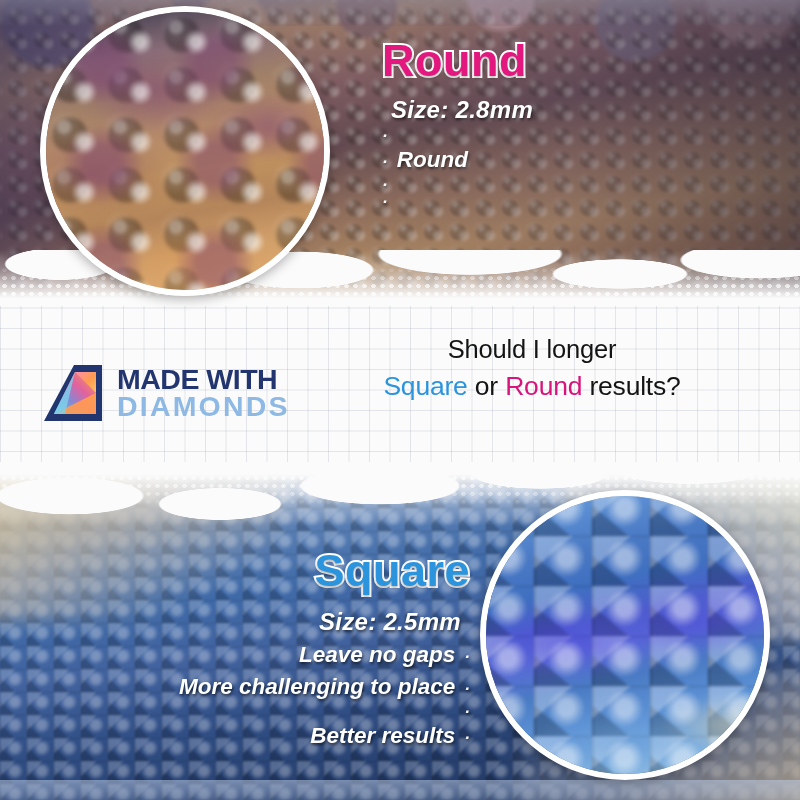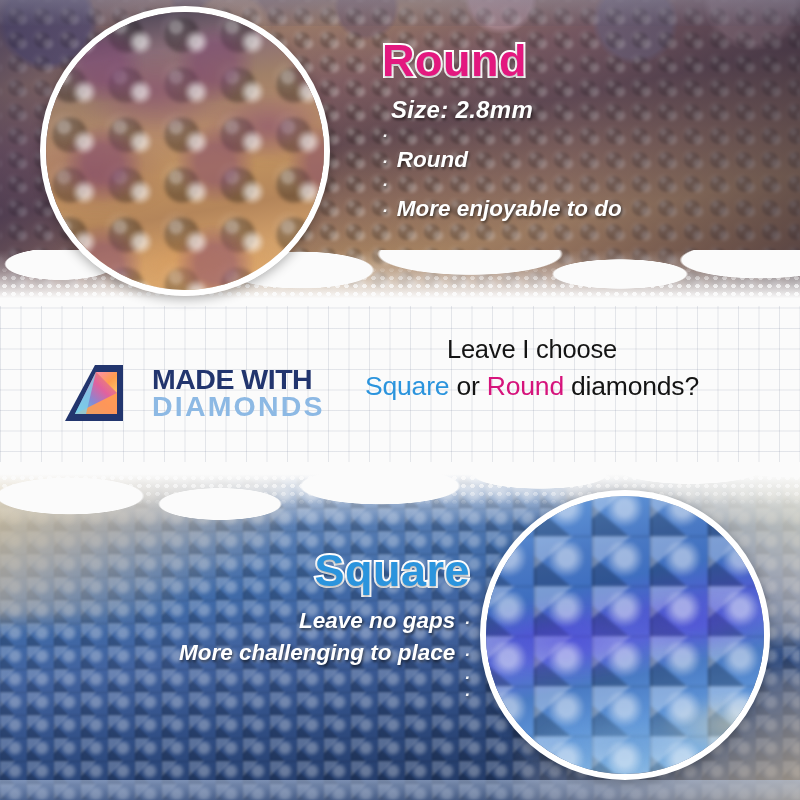--- a/index.html
+++ b/index.html
@@ -290,21 +290,21 @@
   .question {
     position:absolute; left:332px; top:333px; width:400px; text-align:center;
     line-height:1.30;
   }
   .q1 { font-size:25.5px; color:#141414; letter-spacing:-.2px; }
   .q2 { font-size:26.5px; color:#141414; letter-spacing:-.2px; margin-top:3px; }
   .q2 .sq { color:#2b94dd; }
   .q2 .rd { color:#d6147c; }
 
   
-  .logo { position:absolute; left:62px; top:362px; display:flex; align-items:center; gap:26px; }
+  .logo { position:absolute; left:41px; top:362px; display:flex; align-items:center; gap:12px; }
   .logo-mark { width:64px; height:62px; flex:0 0 auto; }
   .logo-words { display:flex; flex-direction:column; line-height:.96; }
   .logo-l1 { font-size:28.5px; font-weight:bold; color:#22356e; letter-spacing:-.5px; }
   .logo-l2 { font-size:28.5px; font-weight:bold; color:#8db9e4; letter-spacing:2.2px; }
 </style>
 </head>
 <body>
 
 <div class="canvas">
 
@@ -358,49 +358,53 @@
       </li>
       <li>
         <span class="dot">·</span>
         <span>Round</span>
       </li>
       <li>
         <span class="dot">·</span>
       </li>
       <li>
         <span class="dot">·</span>
-        <span>More enjoyable to do</span>
       </li>
     </ul>
   </div>
 
   <div class="square-text">
     <div class="square-title">Square</div>
     <ul class="square-list">
+      <li class="nodot sizeline">
+        <span>Size:  2.5mm</span>
+        <span class="dot">·</span>
+      </li>
       <li>
         <span>Leave no gaps</span>
         <span class="dot">·</span>
       </li>
       <li>
         <span>More challenging to place</span>
         <span class="dot">·</span>
       </li>
       <li>
         <span class="dot">·</span>
       </li>
       <li>
+        <span>Better results</span>
         <span class="dot">·</span>
       </li>
     </ul>
   </div>
 
   <div class="question">
-    <div class="q1">Leave I choose</div>
+    <div class="q1">Should I longer</div>
     <div class="q2">
-      <span class="sq">Square</span><span> or </span><span class="rd">Round</span><span> diamonds?</span>
+      <span class="sq">Square</span><span> or </span><span class="rd">Round</span><span> results?</span>
     </div>
   </div>
 
   <div class="logo">
     <span class="logo-mark">
       <svg viewBox="0 0 64 62" width="64" height="62" aria-hidden="true">
         <defs>
           <linearGradient id="g1" x1="0" y1="1" x2="1" y2="0">
             <stop offset="0%" stop-color="#63d8e8"></stop>
             <stop offset="35%" stop-color="#7b8bd8"></stop>

